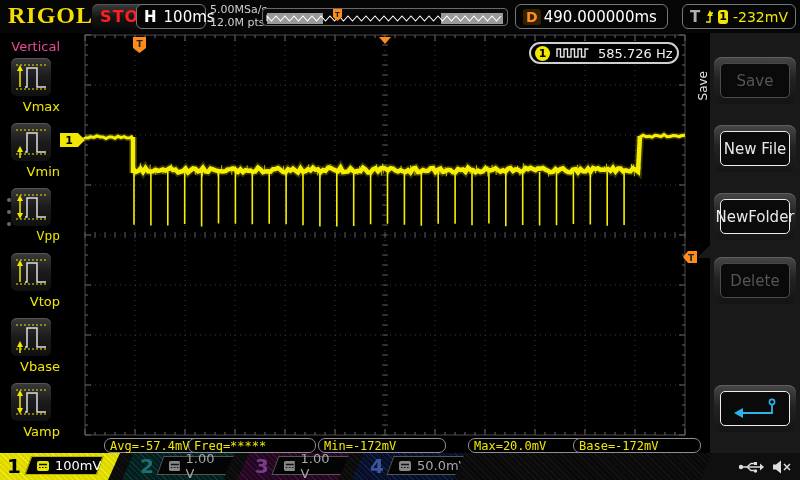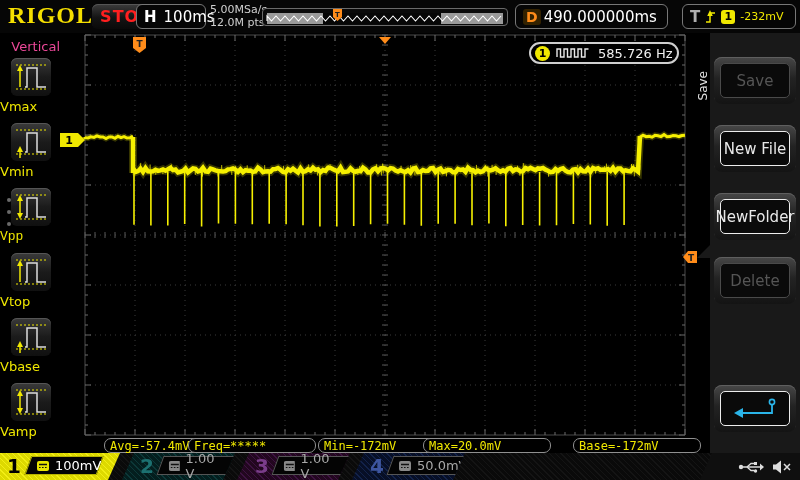--- a/index.html
+++ b/index.html
@@ -23,28 +23,28 @@
         background:#0a0a0a;box-sizing:border-box;}
   .dbox{position:absolute;left:515px;top:4px;width:153px;height:25px;border:1px solid #777;border-radius:6px;
         background:#050505;display:flex;align-items:center;padding:0 7px;box-sizing:border-box;}
   .dbox .dletter{color:#ff8c1a;font-weight:bold;font-size:14px;background:#332200;border-radius:3px;padding:0 3px;}
   .dbox .dval{flex:1;text-align:center;color:#fff;font-size:15px;}
   .tbox{position:absolute;left:682px;top:4px;width:114px;height:25px;border:1px solid #777;border-radius:6px;
         background:#050505;display:flex;align-items:center;gap:5px;padding:0 7px;box-sizing:border-box;}
   .tbox .tletter{color:#b0b0b0;font-weight:bold;font-size:15px;}
   .ch1badge{width:14px;height:14px;background:#f0e800;border-radius:3px;color:#000;font-size:11px;font-weight:bold;
         display:flex;align-items:center;justify-content:center;}
-  .tlevel{color:#f0e800;font-size:11px;}
+  .tlevel{color:#f0e800;font-size:14px;}
 
   
   .leftmenu{position:absolute;left:0;top:33px;width:60px;height:420px;background:#000;}
   .leftmenu .title{position:absolute;top:6px;left:0;width:60px;text-align:right;color:#ec4899;font-size:13px;}
   .mitem-btn{position:absolute;left:11px;width:40px;height:38px;border-radius:6px;
         background:linear-gradient(180deg,#3a3a3a 0%,#1b1b1b 50%,#101010 100%);box-shadow:inset 0 1px 0 #555;}
-  .mitem-label{position:absolute;left:0;width:60px;text-align:left;color:#f0e800;font-size:13px;}
+  .mitem-label{position:absolute;left:0;width:60px;text-align:right;color:#f0e800;font-size:13px;}
   .scrolldots span{position:absolute;left:7px;width:4px;height:4px;border-radius:50%;background:#6a6a6a;}
 
   
   .scope{position:absolute;left:60px;top:33px;width:637px;height:404px;background:#000;}
   .freqbadge{position:absolute;left:469px;top:9px;width:150px;height:22px;border:2px solid #cfcfcf;border-radius:11px;
         background:#000;display:flex;align-items:center;gap:6px;padding:0 4px;box-sizing:border-box;}
   .freqbadge .fc-ch{width:15px;height:15px;border-radius:50%;background:#f0e800;color:#000;font-size:11px;
         font-weight:bold;display:flex;align-items:center;justify-content:center;}
   .freqbadge .fc-val{color:#f0f0f0;font-size:13px;}
 
@@ -575,21 +575,21 @@
           </div>
         </div>
       </div>
   </aside>
 
   <div class="measurebar">
       <div id="measboxes">
         <div class="meas-box" style="left: 57px; width: 128px; margin-left: 47px;">Avg=-57.4mV</div>
         <div class="meas-box" style="left: 188px; width: 128px;">Freq=*****</div>
         <div class="meas-box" style="left: 318px; width: 128px;">Min=-172mV</div>
-        <div class="meas-box" style="left: 423px; width: 128px; text-align: center;">Max=20.0mV</div>
+        <div class="meas-box" style="left: 468px; width: 128px; text-align: center;">Max=20.0mV</div>
         <div class="meas-box" style="left: 573px; width: 128px;">Base=-172mV</div>
       </div>
     </div>
 
   <div class="chanbar">
     <div id="chanbadges">
         <div class="chan" style="left: 0px; width: 120px; background: repeating-linear-gradient(45deg, rgb(221, 217, 0) 0px, rgb(221, 217, 0) 3px, rgb(242, 238, 20) 3px, rgb(242, 238, 20) 4px); clip-path: polygon(0px 0px, 120px 0px, 108px 100%, 0px 100%);">
           <span class="num" style="left: 7px; color: rgb(0, 0, 0);">1</span>
           <div class="scalebox" style="left: 28px; width: 72px; border-color: rgb(184, 180, 0);">
             <span class="unskew">

